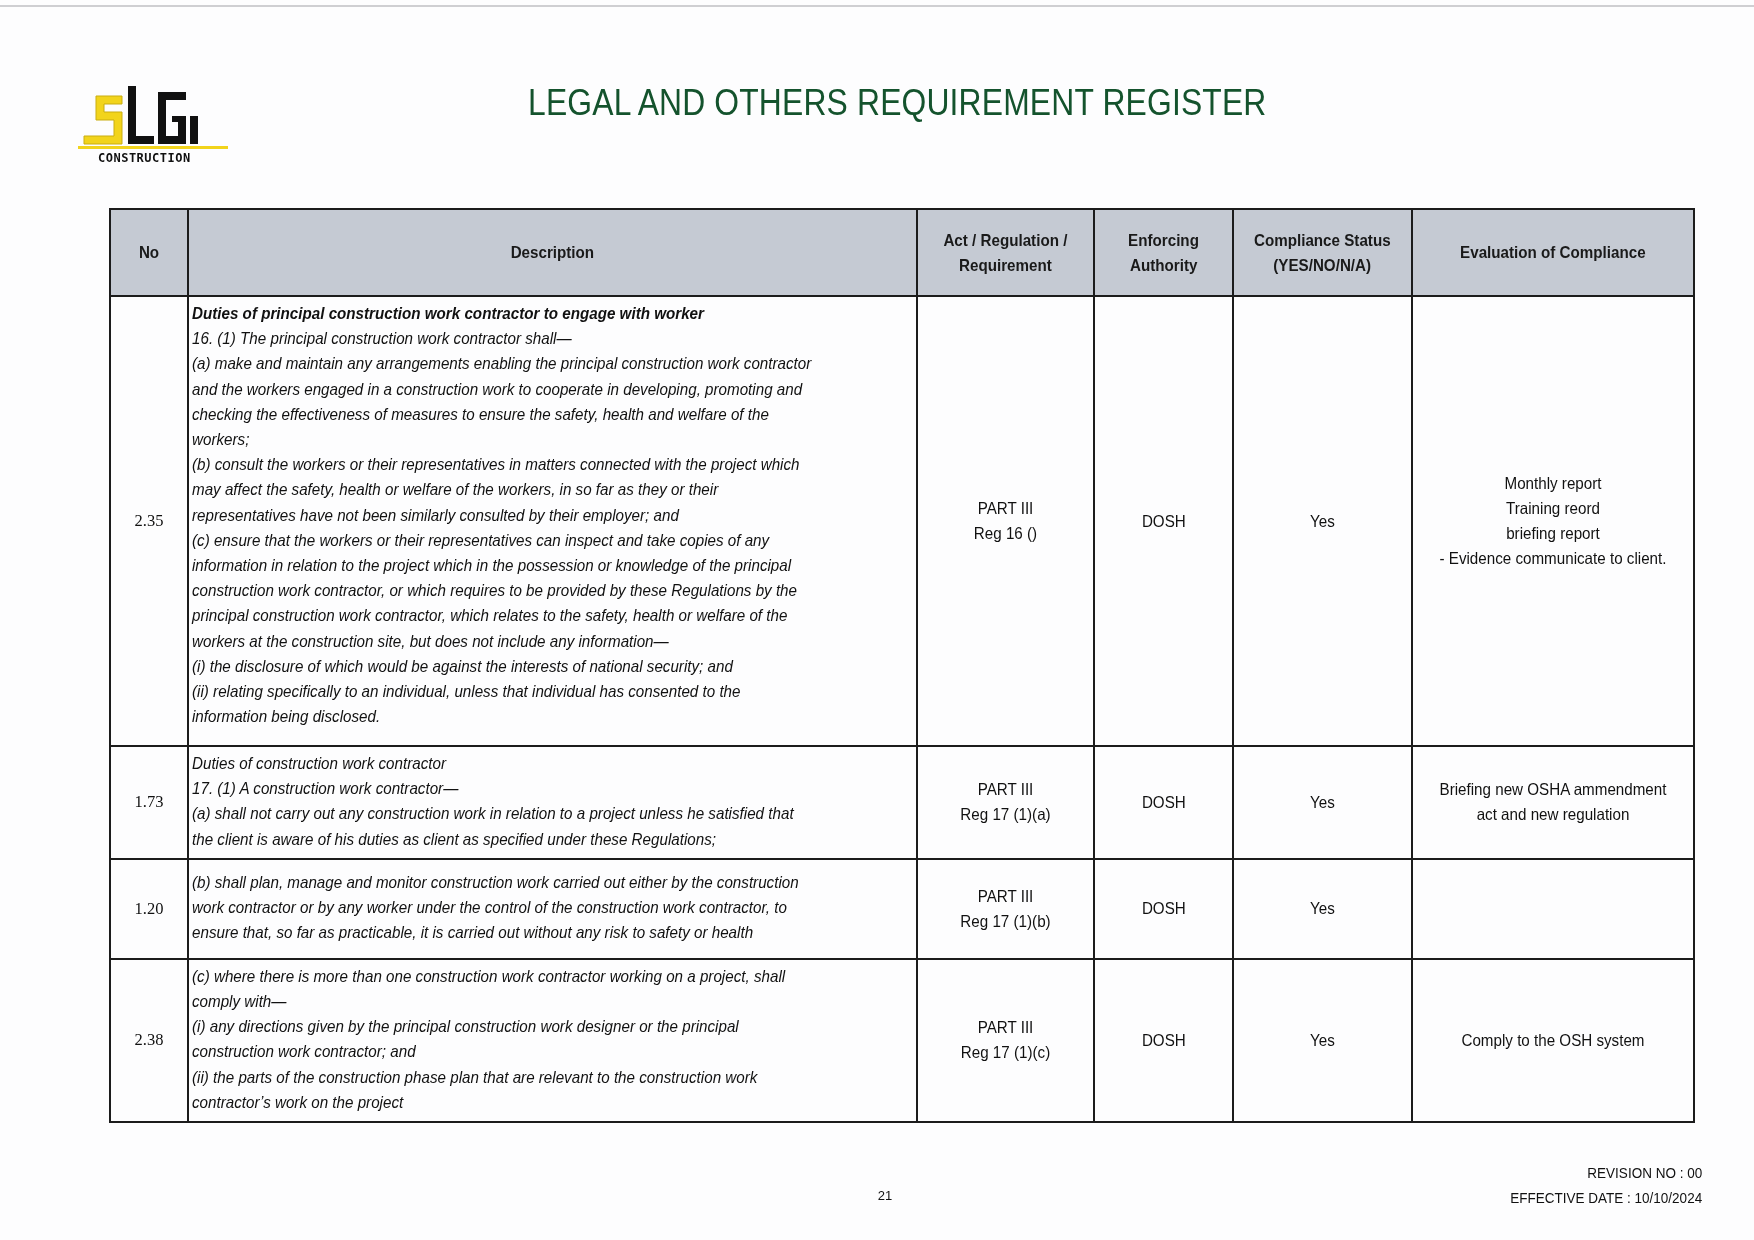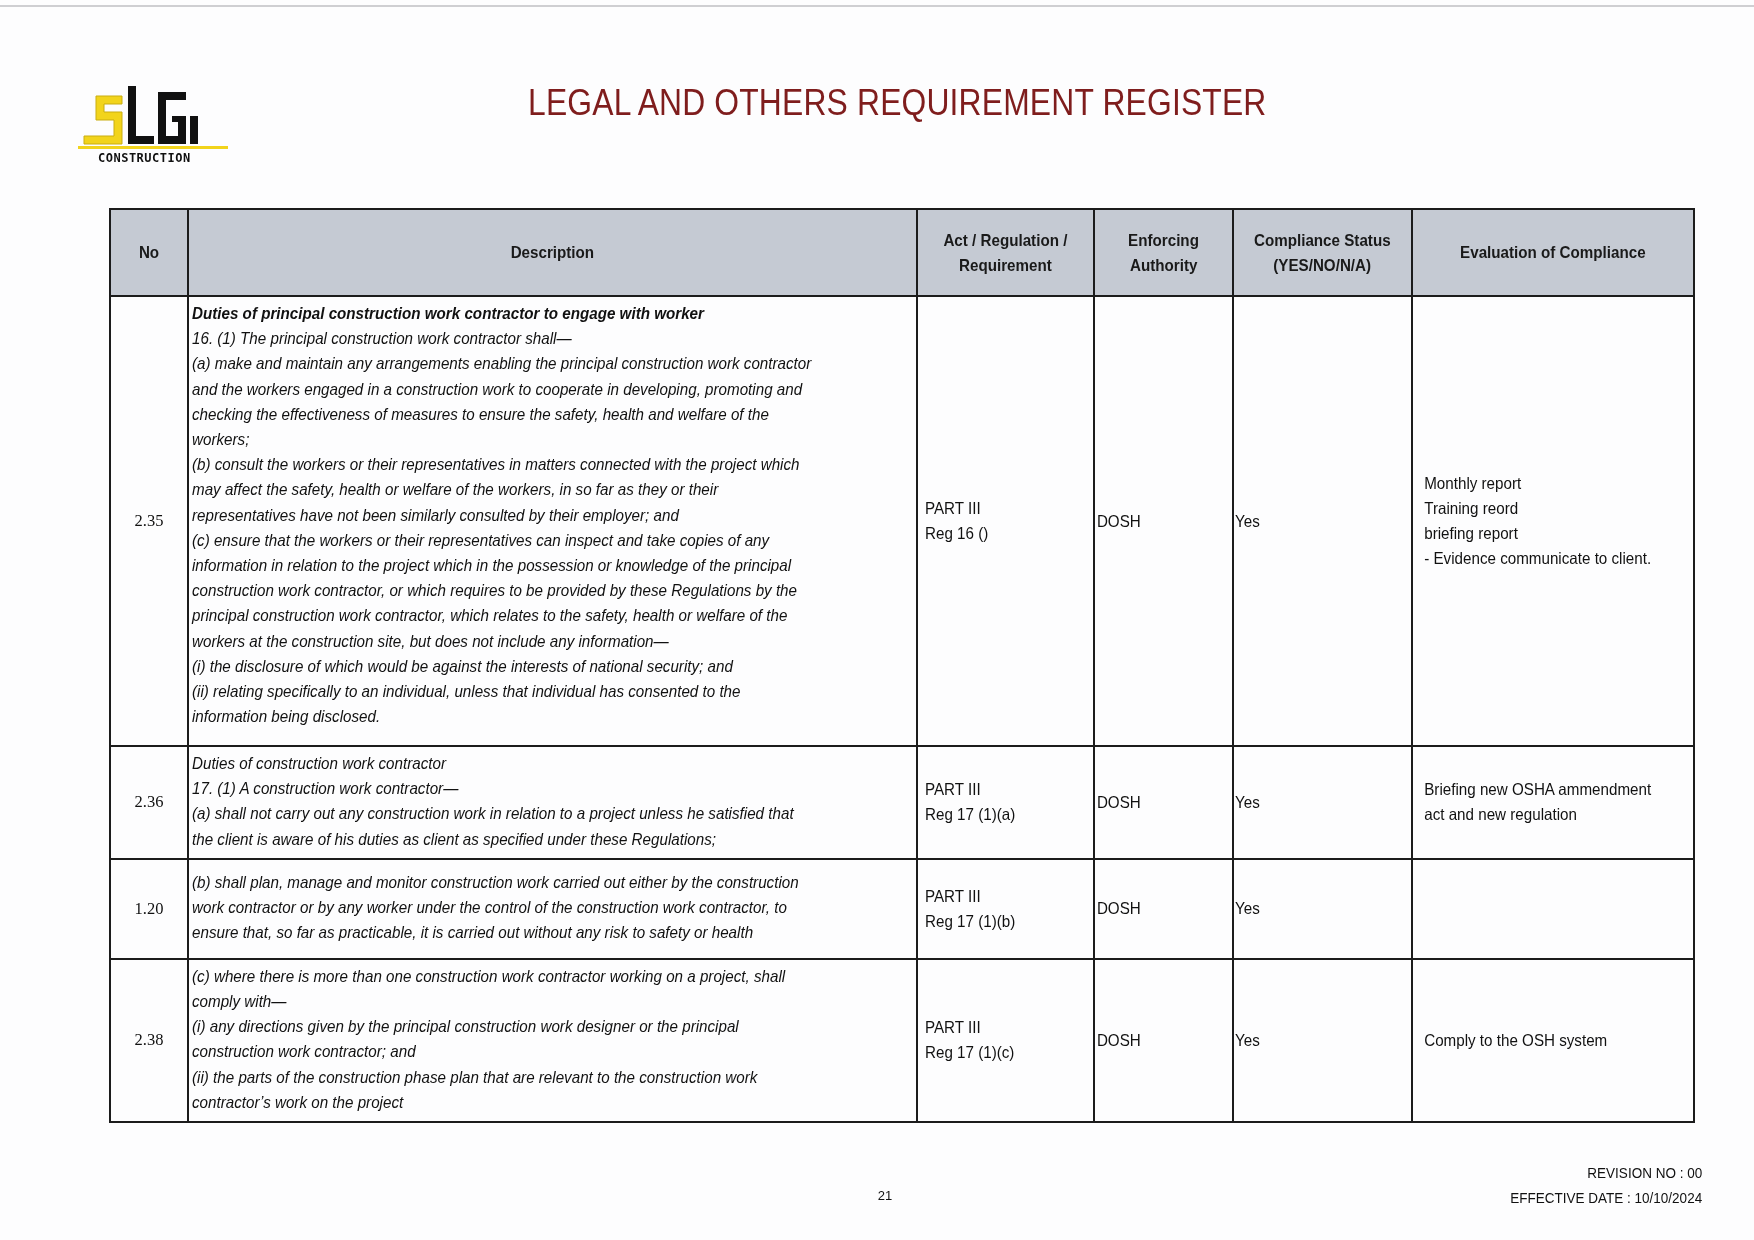--- a/index.html
+++ b/index.html
@@ -11,21 +11,21 @@
   }
   .scan-line {
     position: absolute; left: 0; top: 5px; width: 1754px; height: 2px;
     background: #cfcfd2;
   }
   .logo {
     position: absolute; left: 74px; top: 86px; width: 170px; height: 80px;
   }
   .page-title {
     position: absolute; left: 0; width: 1754px; top: 82px; text-align: center;
-    font-size: 37px; letter-spacing: 0.2px; color: #7f1d1d; font-weight: normal;
+    font-size: 37px; letter-spacing: 0.2px; color: #14532d; font-weight: normal;
     padding-left: 0px;
   }
   .page-title span { display: inline-block; transform: scaleX(0.86); transform-origin: center; margin-left: 40px; }
 
   table.register {
     position: absolute; left: 109px; top: 208px;
     width: 1584px;
     border-collapse: collapse;
     table-layout: fixed;
     font-size: 16.5px;
@@ -40,21 +40,21 @@
     font-size: 16.5px;
     height: 85px;
     text-align: center;
     vertical-align: middle;
     line-height: 25px;
     color: #1a1a1a;
   }
   .cond-c { display: inline-block; transform: scaleX(0.92); transform-origin: center center; }
   td.no { text-align: center; vertical-align: middle; font-family: Liberation Serif, serif; }
   td.desc { vertical-align: top; padding: 4px 0 6px 3px !important; line-height: 25.2px; font-style: italic; }
-  td.center { vertical-align: middle; line-height: 25px; }
+  td.center { text-align: center; vertical-align: middle; line-height: 25px; }
   .desc-line { display: block; white-space: nowrap; transform: scaleX(0.92); transform-origin: left center; }
   .desc-line.bold { font-weight: bold; }
   .ml-line { display: block; white-space: nowrap; }
 
   .page-number {
     position: absolute; left: 860px; width: 50px; top: 1188px; text-align: center; font-size: 13px;
   }
   .revision {
     position: absolute; right: 52px; top: 1160px; text-align: right; font-size: 15px; line-height: 25px;
   }
@@ -143,21 +143,21 @@
       <td class="center"><span class="cond-c">Yes</span></td>
       <td class="center">
         <span class="ml-line cond-c">Monthly report</span>
         <span class="ml-line cond-c">Training reord</span>
         <span class="ml-line cond-c">briefing report</span>
         <span class="ml-line cond-c">- Evidence communicate to client.</span>
       </td>
     </tr>
 
     <tr style="height:107px">
-      <td class="no"><span>2.36</span></td>
+      <td class="no"><span>1.73</span></td>
       <td class="desc">
         <span class="desc-line">Duties of construction work contractor</span>
         <span class="desc-line">17. (1) A construction work contractor—</span>
         <span class="desc-line">(a) shall not carry out any construction work in relation to a project unless he satisfied that</span>
         <span class="desc-line">the client is aware of his duties as client as specified under these Regulations;</span>
       </td>
       <td class="center">
         <span class="ml-line cond-c">PART III</span>
         <span class="ml-line cond-c">Reg 17 (1)(a)</span>
       </td>

